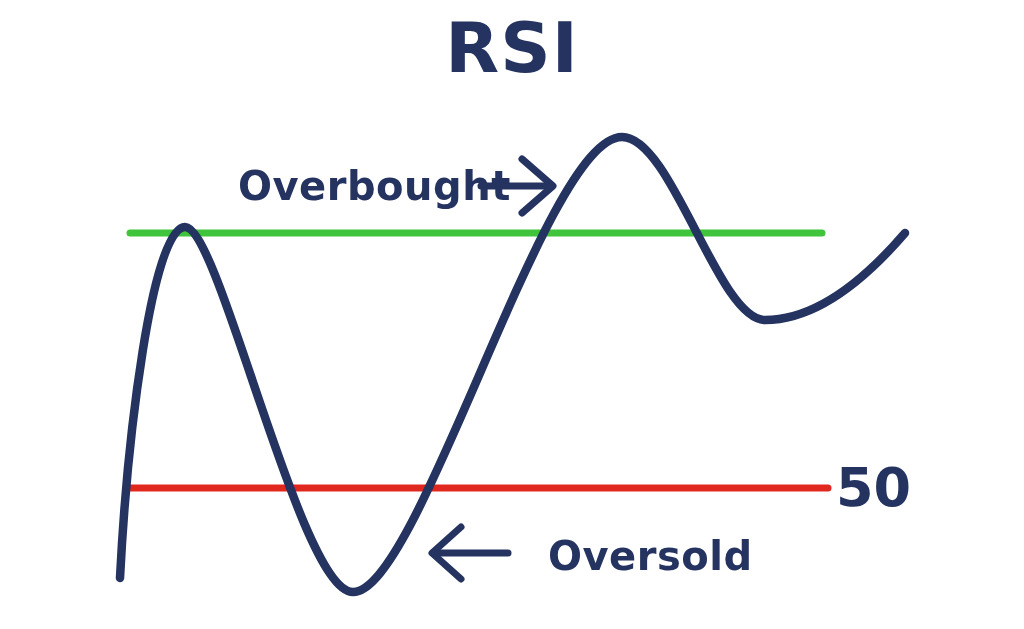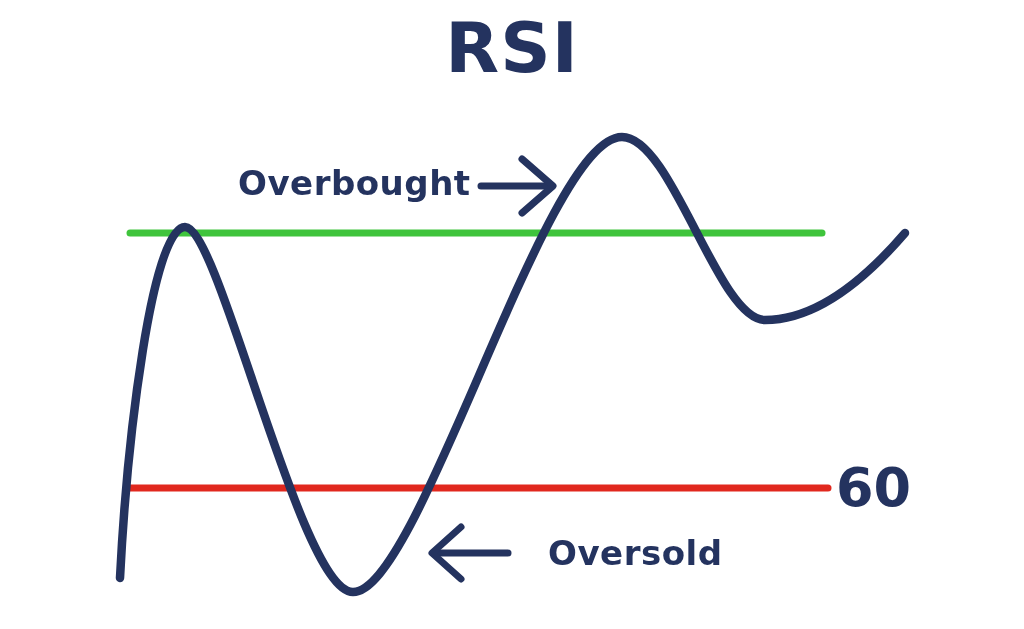--- a/index.html
+++ b/index.html
@@ -32,21 +32,21 @@
     width: 1024px;
     text-align: center;
     font-size: 70px;
     font-weight: 700;
     line-height: 1;
     letter-spacing: 1px;
     color: var(--color-navy, #24335f);
   }
   .annotation {
     position: absolute;
-    font-size: 34px;
+    font-size: 40px;
     font-weight: 700;
     line-height: 1;
     letter-spacing: 0.5px;
     color: var(--color-navy, #24335f);
     white-space: nowrap;
   }
   .annotation.overbought { left: 238px; top: 166px; }
   .annotation.oversold  { left: 548px; top: 536px; }
   .threshold-value {
     position: absolute;
@@ -87,15 +87,15 @@
     </g>
   </svg>
 
   <div class="page-title">RSI</div>
 
   <div class="annotation overbought">Overbought</div>
 
   <div class="annotation oversold">Oversold</div>
 
 
-  <div class="threshold-value v30">60</div>
+  <div class="threshold-value v30">50</div>
 
 </div>
 
 </body></html>

